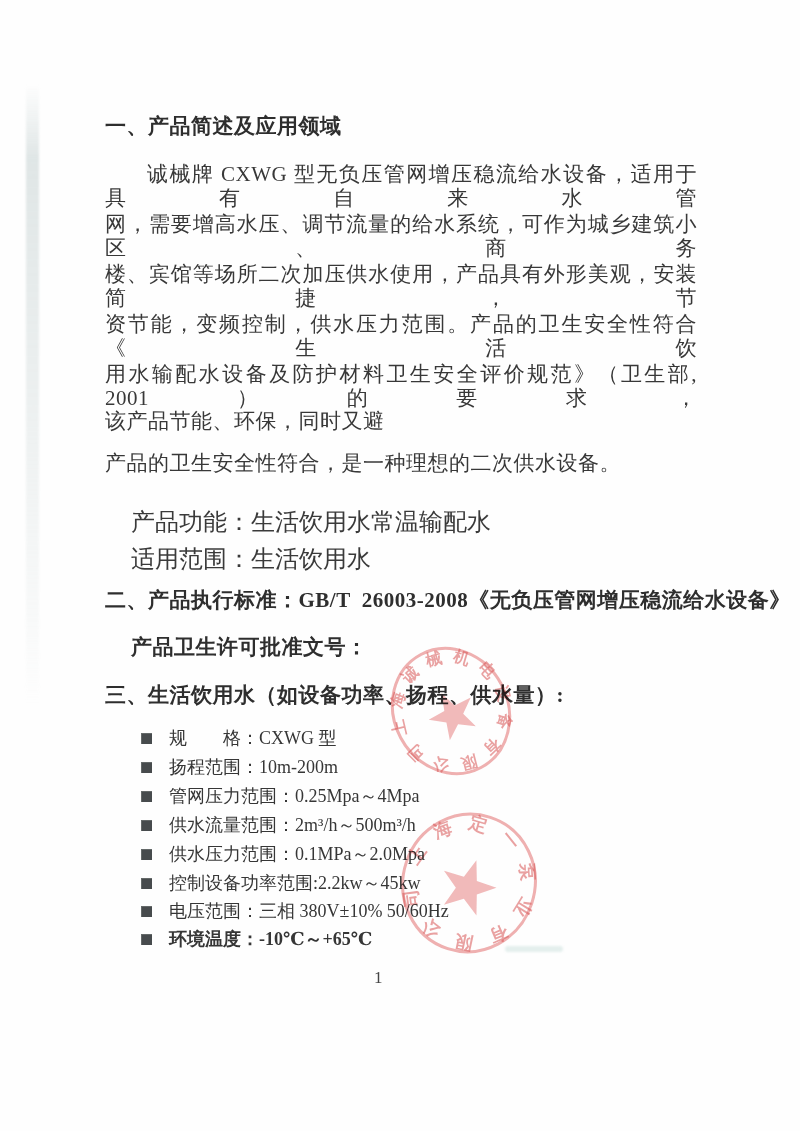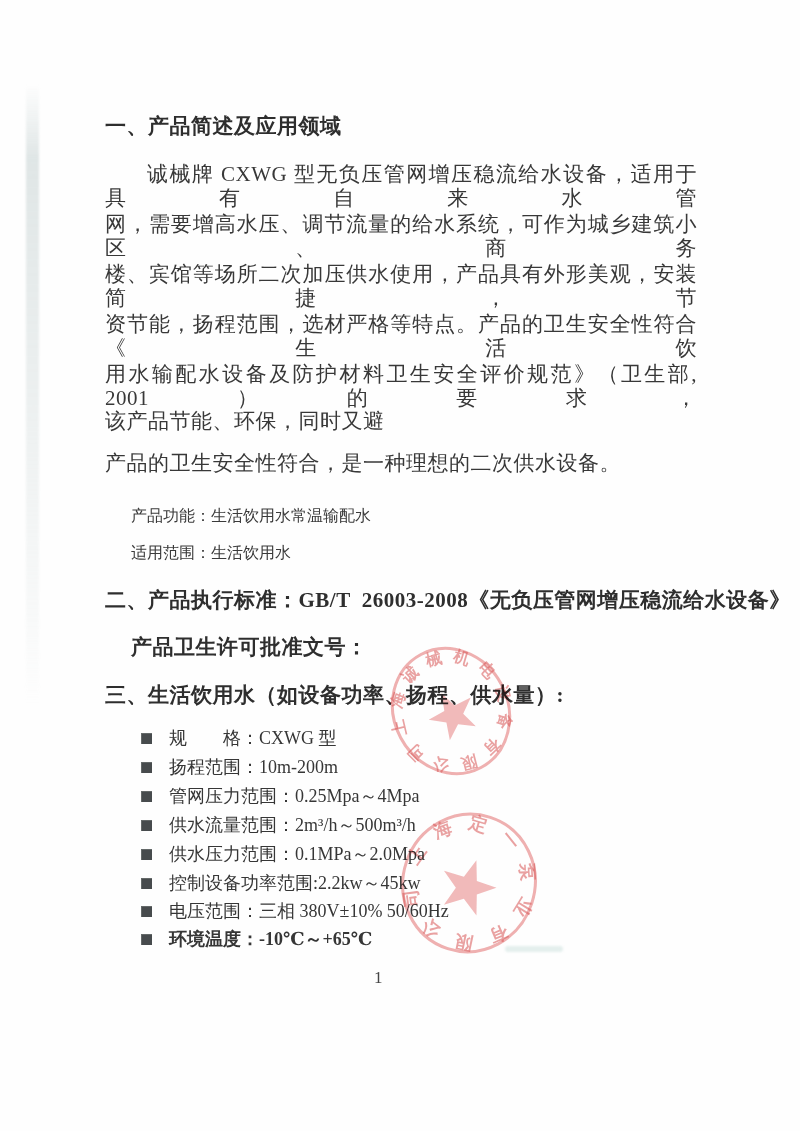--- a/index.html
+++ b/index.html
@@ -19,21 +19,21 @@
   .h{
     position:absolute;font-size:21px;font-weight:700;color:#2e2e2e;
     letter-spacing:0.5px;white-space:pre;
   }
   .pline{
     position:absolute;left:105px;width:592px;font-size:21px;line-height:24px;
     letter-spacing:0.5px;color:#383838;
   }
   .just{text-align:justify;text-align-last:justify;}
   .indent{text-indent:42px;}
-  .subline{position:absolute;left:131px;font-size:16px;white-space:pre;color:#3a3a3a;font-family:Liberation Serif, serif;}
+  .subline{position:absolute;left:131px;font-size:24px;white-space:pre;color:#3a3a3a;font-family:Liberation Serif, serif;}
   .spec{position:absolute;left:141px;display:flex;align-items:center;font-size:18px;white-space:pre;color:#363636;}
   .sq{width:11px;height:11px;background:#474b4d;box-shadow:inset 1px 1px 0 rgba(120,125,125,0.6);margin-right:17px;flex:none;}
   .spec-indent{margin-left:0;font-weight:bold;}
   .pagenum{position:absolute;left:374px;top:968px;font-size:17px;color:#454545;}
   .stamp{position:absolute;mix-blend-mode:multiply;opacity:0.88;}
   .ring{fill:none;stroke:rgba(219,76,76,0.50);stroke-width:3;}
   .stamp-text{fill:rgba(211,62,62,0.55);font-family:"Liberation Serif","DejaVu Serif",serif;font-weight:700;}
   .star{fill:rgba(223,92,92,0.48);}
 </style>
 </head>
@@ -42,21 +42,21 @@
 <div class="page">
 
   <div class="crease"></div>
   <div class="smudge"></div>
 
   <div class="h" style="left:105px;top:112px;">一、产品简述及应用领域</div>
 
   <div class="pline just" style="top:212px;">网，需要增高水压、调节流量的给水系统，可作为城乡建筑小区、商务</div>
   <div class="pline just indent" style="top:162px;">诚械牌 CXWG 型无负压管网增压稳流给水设备，适用于具有自来水管</div>
   <div class="pline just" style="top:262px;">楼、宾馆等场所二次加压供水使用，产品具有外形美观，安装简捷，节</div>
-  <div class="pline just" style="top:312px;">资节能，扬程范围，选材严格等特点。产品的卫生安全性符合《生活饮</div>
+  <div class="pline just" style="top:312px;">资节能，变频控制，供水压力范围。产品的卫生安全性符合《生活饮</div>
   <div class="pline just" style="top:362px;">用水输配水设备及防护材料卫生安全评价规范》（卫生部, 2001）的要求，</div>
   <div class="pline" style="top:409px;">该产品节能、环保，同时又避</div>
   <div class="pline" style="top:451px;">产品的卫生安全性符合，是一种理想的二次供水设备。</div>
 
   <div class="subline" style="top:506px;">产品功能：生活饮用水常温输配水</div>
   <div class="subline" style="top:543px;">适用范围：生活饮用水</div>
 
   <div class="h" style="left:105px;top:586px;">二、产品执行标准：GB/T  26003-2008《无负压管网增压稳流给水设备》</div>
   <div class="h" style="left:131px;top:633px;">产品卫生许可批准文号：</div>
 

